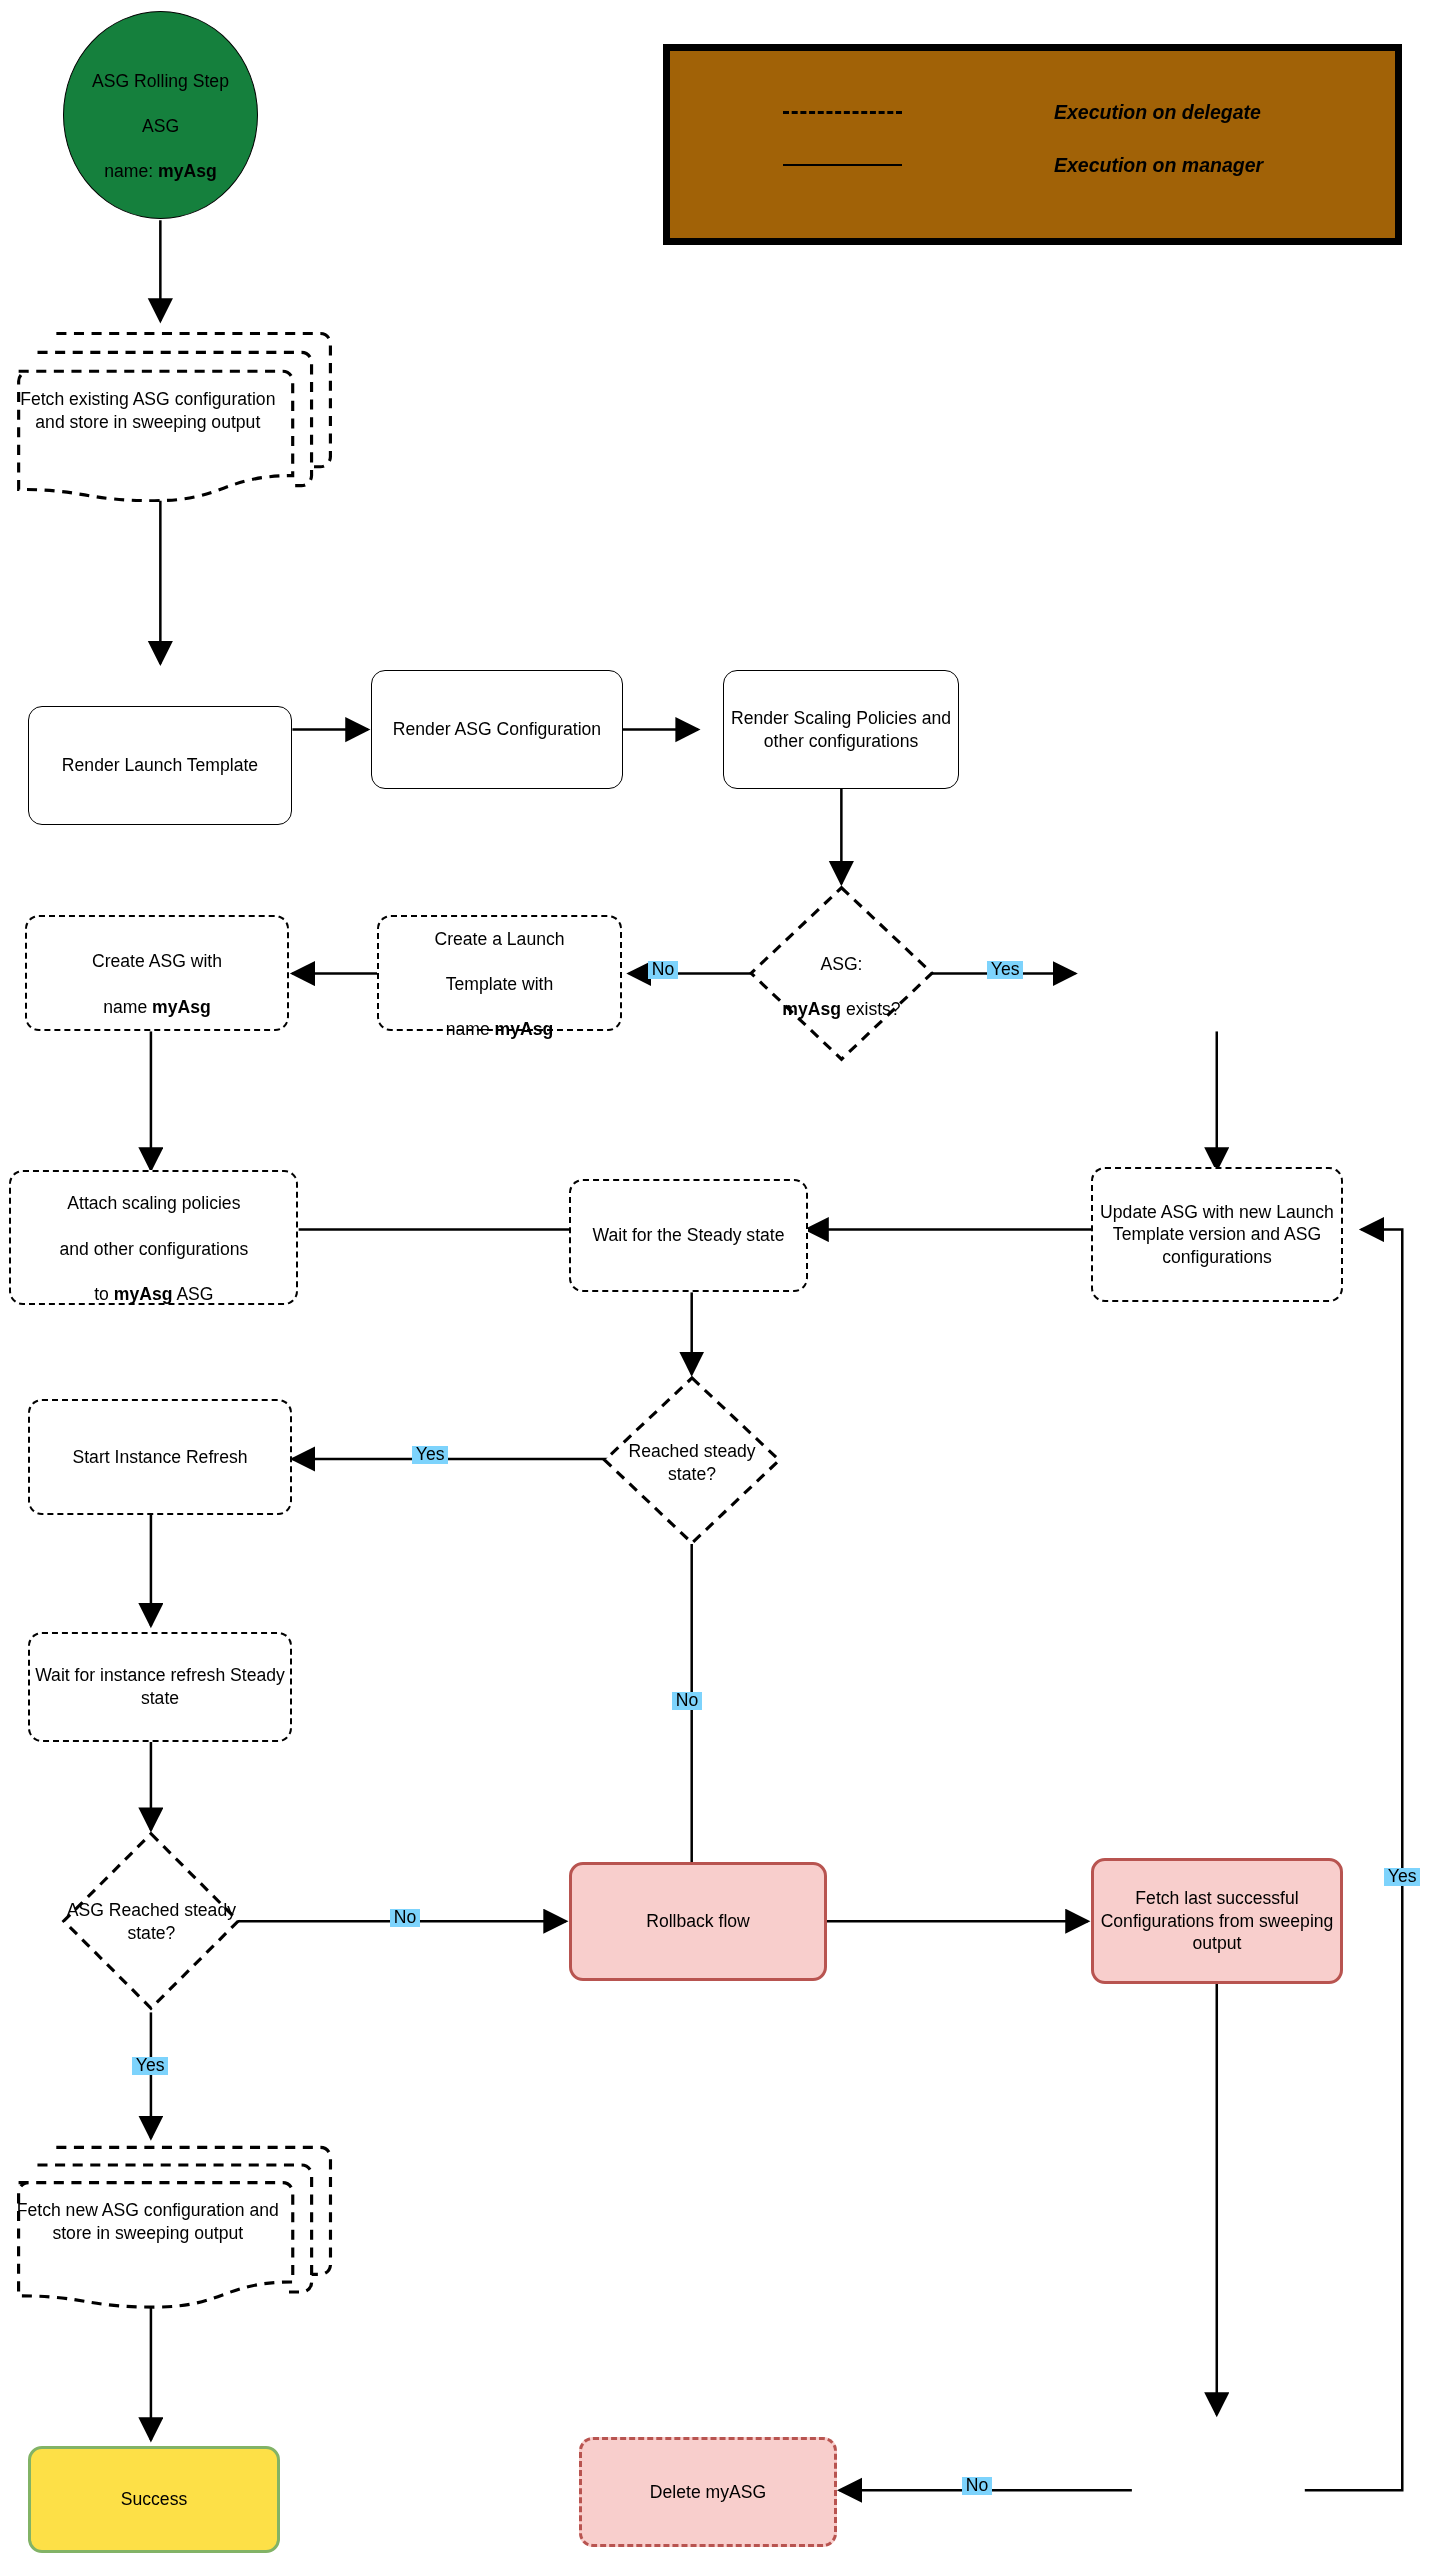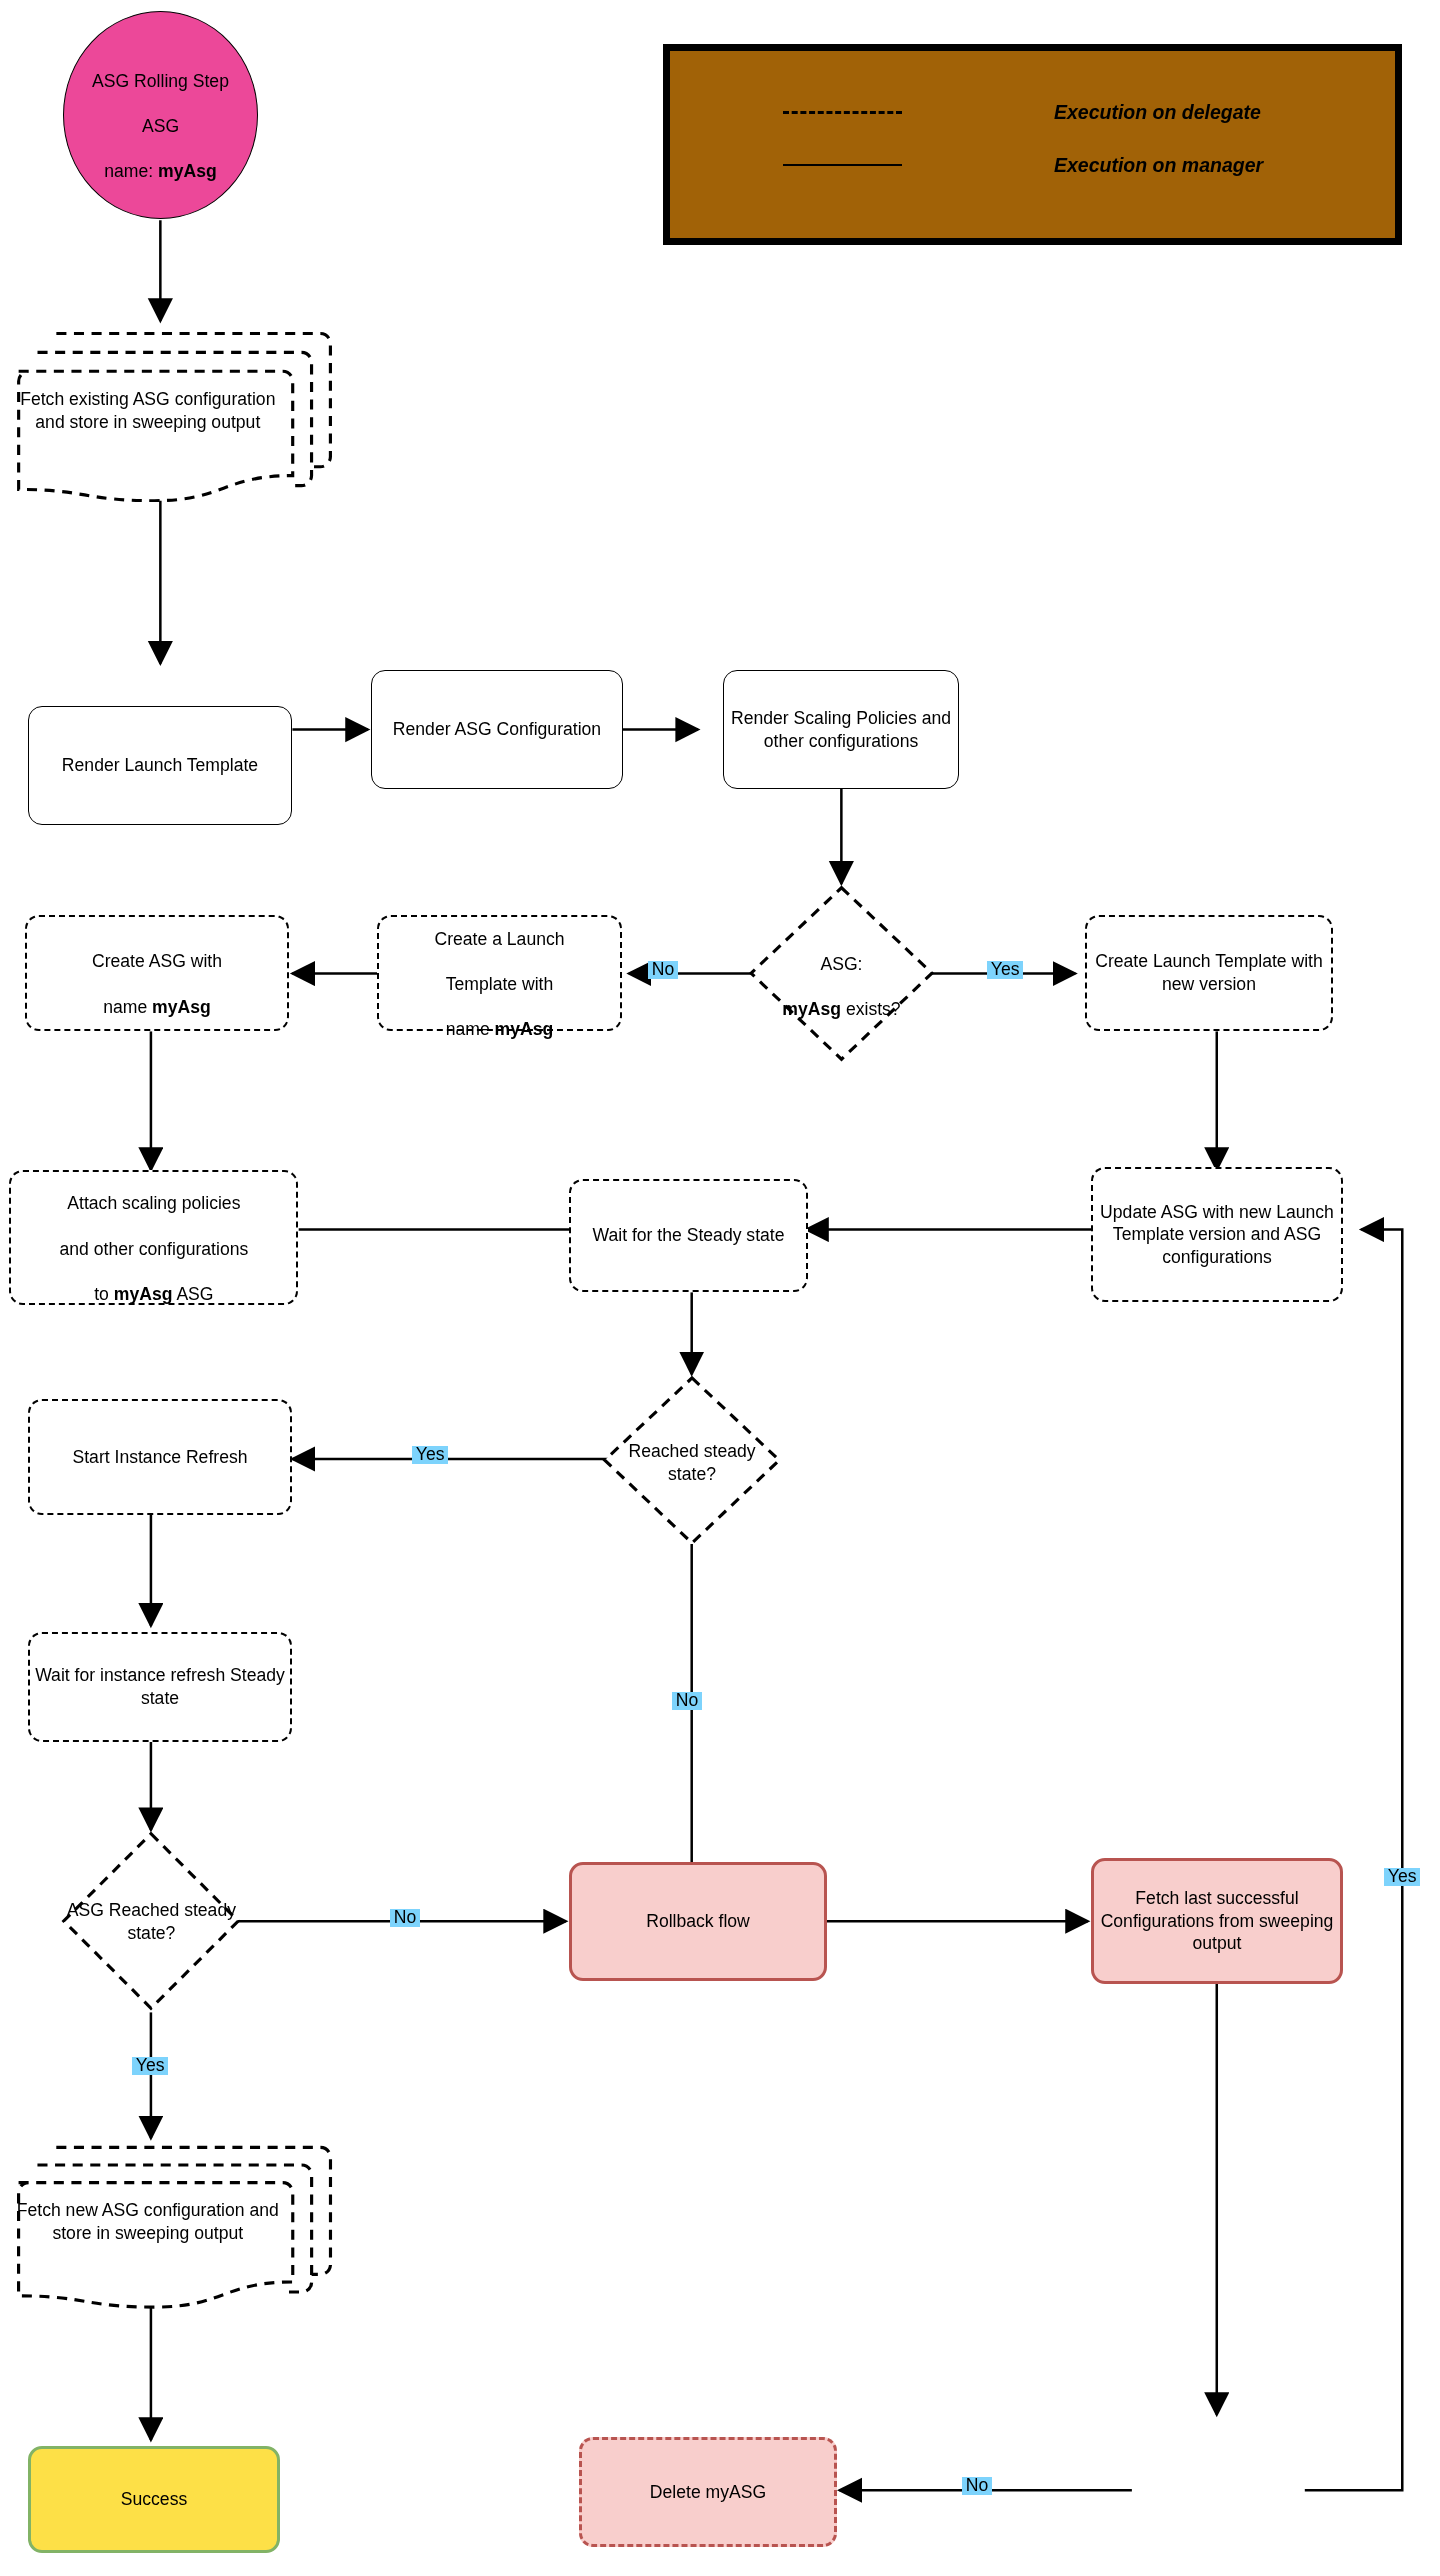--- a/index.html
+++ b/index.html
@@ -2,21 +2,21 @@
 <html style="font-size:10px"><head>
 <meta charset="utf-8">
 <style>
   html,body{margin:0;padding:0;background:#ffffff;}
   body{font-family:"Liberation Sans", sans-serif;}
   #canvas{position:relative;width:1440px;height:2576px;background:#ffffff;overflow:hidden;}
   .node{position:absolute;box-sizing:border-box;display:flex;align-items:center;justify-content:center;text-align:center;color:#000;line-height:1.28;}
   .node .lbl{padding:0 3.8px;white-space:pre-line;}
   .rect{border:1.9px solid #000;border-radius:14px;background:#fff;}
   .rect.dash{border-style:dashed;border-width:2.5px;}
-  .ellipse{border:1.9px solid #000;border-radius:50%;background:#ec4899;}
+  .ellipse{border:1.9px solid #000;border-radius:50%;background:#15803d;}
   .pink{background:#f8cecc;border:3.1px solid #b85450;border-radius:14px;}
   .pink.dash{border-style:dashed;}
   .green{background:#fde047;border:3.1px solid #82b366;border-radius:14px;}
   .legendbox{position:absolute;border:7.5px solid #000;background:#a16207;box-sizing:border-box;font-style:italic;}
   .legrow{position:absolute;display:flex;align-items:center;}
   .legline{width:119px;height:0;border-top:2.5px solid #000;}
   .legline.d{border-top:3.1px dashed #000;}
   .legtext{font-weight:bold;position:absolute;color:#000;}
   .elabel{position:absolute;background:#7dd3fc;color:#000;padding:0 3.8px;line-height:1;}
   svg.layer{position:absolute;left:0;top:0;width:1440px;height:2576px;pointer-events:none;}
@@ -153,23 +153,20 @@
     </div>
   </div>
 
   <div class="node rect dash" style="left:25px;top:915px;width:264px;height:116px;font-size:17.6px;">
     <div class="lbl">
       <span>Create ASG with</span><br>
       <span>name </span><b>myAsg</b>
     </div>
   </div>
 
-  <div class="node rect dash" style="left:1085px;top:915px;width:248px;height:116px;font-size:17.6px;">
-    <div class="lbl">Create Launch Template with new version</div>
-  </div>
 
   <div class="node rect dash" style="left:9.4px;top:1170px;width:289px;height:135px;font-size:17.6px;">
     <div class="lbl">
       <span>Attach scaling policies</span><br>
       <span>and other configurations</span><br>
       <span>to </span><b>myAsg</b><span> ASG</span>
     </div>
   </div>
 
   <div class="node rect dash" style="left:569px;top:1179px;width:239px;height:113px;font-size:17.6px;">

